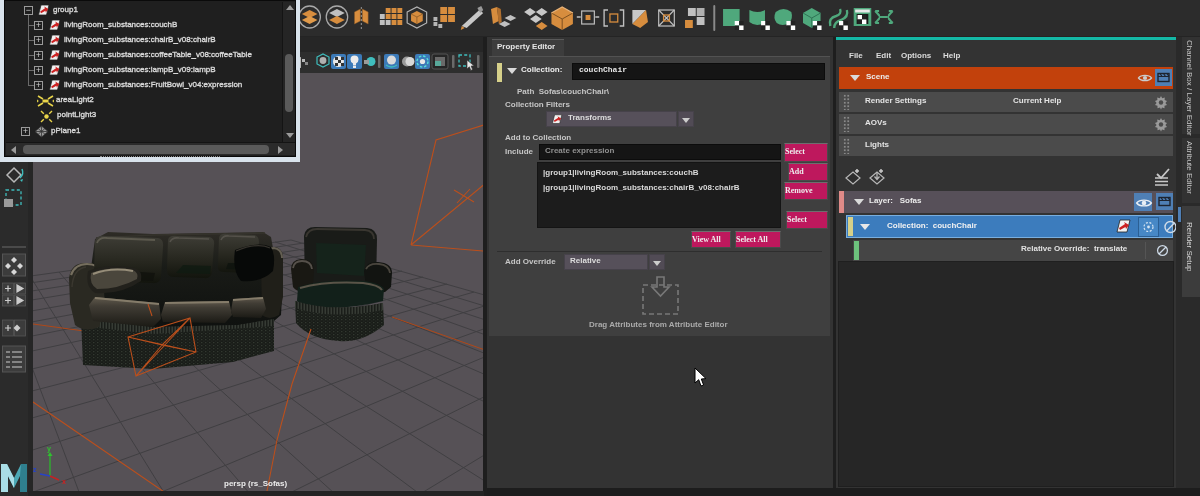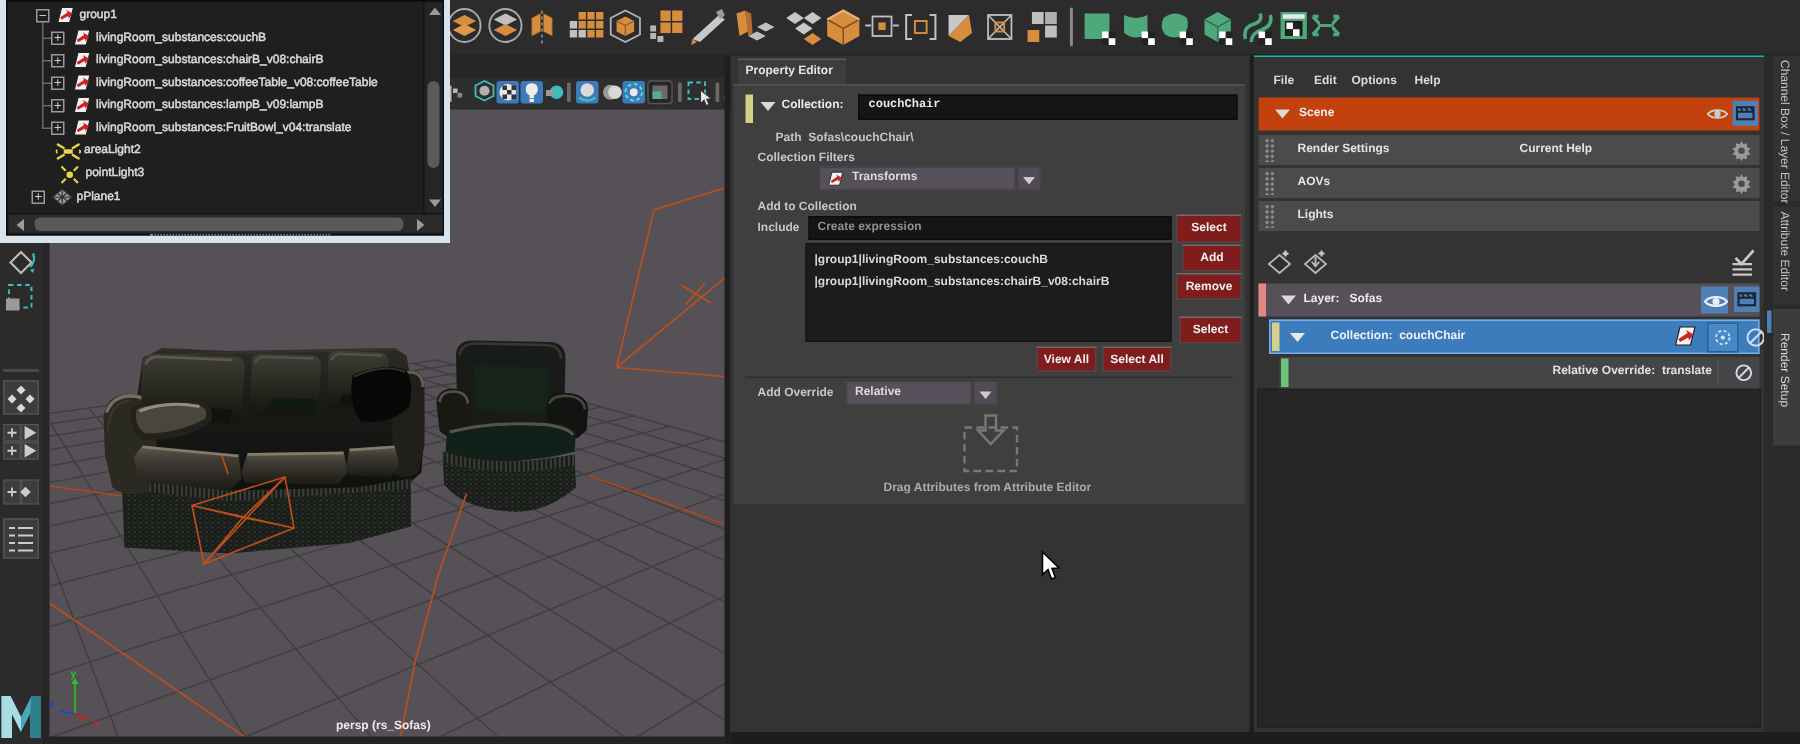--- a/index.html
+++ b/index.html
@@ -2,22 +2,22 @@
 <html><head>
 <meta charset="utf-8">
 <style>
 * { margin:0; padding:0; box-sizing:border-box; }
 html,body { width:1200px; height:496px; background:#2c2c2c; overflow:hidden;
   font-family:"Liberation Sans", sans-serif; }
 .abs { position:absolute; }
 #stage { position:relative; width:1200px; height:496px; }
 .txt { color:#d8d8d8; font-size:8px; font-weight:bold; white-space:nowrap; line-height:10px; }
 .tn { font-weight:normal; -webkit-text-stroke:0.35px #d8d8d8; }
-.btn { background:#7f1d1d; color:#eeeeee; font-size:8px; font-weight:bold; text-align:center;
-  border:1px solid #4a4a4a; border-top-color:#6e6e6e; line-height:16px; }
+.btn { background:#be185d; color:#eeeeee; font-size:8px; font-weight:bold; 
+  border:1px solid #4a4a4a; border-top-color:#6e6e6e; line-height:16px;font-family:Liberation Serif, serif; }
 .box-exp { width:9px; height:9px; border:1px solid #9a9a9a; background:#1f1f1f;
   color:#cccccc; font-size:9px; line-height:7px; text-align:center; }
 .box-exp span { position:relative; top:0; left:0; font-family:"Liberation Mono",monospace; }
 .tico { width:13px; height:12px; }
 </style>
 </head>
 <body>
 <div id="stage">
 
   <div class="abs" id="topbar" style="left:0;top:0;width:1200px;height:37px;background:#2c2c2c;border-bottom:1px solid #242424;">
@@ -488,21 +488,21 @@
       </div>
 
       <svg class="abs" style="left:152px;top:218px;" width="40" height="42" viewBox="0 0 40 42">
         <rect x="2" y="10" width="35" height="29" fill="none" stroke="#787878" stroke-width="1.6" stroke-dasharray="5 3"></rect>
         <path d="M16 2 h7 v10 h5 l-8.5 9 l-8.5 -9 h5 Z" fill="none" stroke="#787878" stroke-width="1.6"></path>
       </svg>
       <div class="abs txt" style="left:100px;top:263px;color:#ababab;">Drag Attributes from Attribute Editor</div>
     </div>
   </div>
 
-  <div class="abs" id="renderpanel" style="left:836px;top:37px;width:340px;height:459px;background:#333333;border-top:1px solid #14b8a6;">
+  <div class="abs" id="renderpanel" style="left:836px;top:37px;width:340px;height:459px;background:#333333;border-top:3px solid #14b8a6;">
 
     <div class="abs txt" style="left:13px;top:11px;color:#dcdcdc;">File</div>
     <div class="abs txt" style="left:40px;top:11px;color:#dcdcdc;">Edit</div>
     <div class="abs txt" style="left:65px;top:11px;color:#dcdcdc;">Options</div>
     <div class="abs txt" style="left:107px;top:11px;color:#dcdcdc;">Help</div>
 
     <div class="abs" style="left:3px;top:27px;width:334px;height:22px;background:#c2410c;">
       <div class="abs" style="left:11px;top:8px;width:0;height:0;border-left:5px solid transparent;border-right:5px solid transparent;border-top:6px solid #dadada;"></div>
       <div class="abs txt" style="left:27px;top:5px;color:#ececec;">Scene</div>
       <svg class="abs" style="left:298px;top:3px;" width="16" height="16" viewBox="0 0 16 16">
@@ -589,21 +589,21 @@
         <svg width="19" height="18" viewBox="0 0 19 18" style="margin:1px 1px;">
             <circle cx="9.5" cy="9" r="5.5" fill="none" stroke="#cfdbe8" stroke-width="1.4"></circle>
             <path d="M5.6 12.9 L13.4 5.1" stroke="#cfdbe8" stroke-width="1.4"></path>
           </svg>
       </div>
     </div>
     <div class="abs" style="left:2px;top:221px;width:336px;height:226px;background:#262626;border:1px solid #1f1f1f;"></div>
 
     <div class="abs" style="left:17px;top:200px;width:320px;height:21px;background:#454545;">
       <div class="abs" style="left:1px;top:1px;width:5px;height:19px;background:#6cc17c;"></div>
-      <div class="abs txt" style="left:182px;top:4px;color:#e2e2e2;">Relative Override:&nbsp; translate</div>
+      <div class="abs txt" style="left:168px;top:4px;color:#e2e2e2;">Relative Override:&nbsp; translate</div>
       <div class="abs" style="left:292px;top:2px;width:1px;height:17px;background:#555;"></div>
       <svg class="abs" style="left:301px;top:2px;" width="17" height="17" viewBox="0 0 19 18">
           <circle cx="9.5" cy="9" r="5.5" fill="none" stroke="#cfdbe8" stroke-width="1.4"></circle>
           <path d="M5.6 12.9 L13.4 5.1" stroke="#cfdbe8" stroke-width="1.4"></path>
         </svg>
     </div>
   </div>
 
   <div class="abs" id="righttabs" style="left:1176px;top:37px;width:24px;height:459px;background:#2a2a2a;">
     <div class="abs" style="left:6px;top:0;width:18px;height:97px;background:#323232;">
@@ -664,21 +664,21 @@
       <div class="abs box-exp" style="left:29px;top:65px;"><span>+</span></div>
       <svg class="abs tico" style="left:43px;top:63px;">
           <use href="#xform"></use>
         </svg>
       <div class="abs txt tn" style="left:59px;top:64px;">livingRoom_substances:lampB_v09:lampB</div>
 
       <div class="abs box-exp" style="left:29px;top:80px;"><span>+</span></div>
       <svg class="abs tico" style="left:43px;top:78px;">
           <use href="#xform"></use>
         </svg>
-      <div class="abs txt tn" style="left:59px;top:79px;">livingRoom_substances:FruitBowl_v04:translate</div>
+      <div class="abs txt tn" style="left:59px;top:79px;">livingRoom_substances:FruitBowl_v04:expression</div>
 
       <svg class="abs" style="left:32px;top:93px;" width="17" height="14" viewBox="0 0 17 14">
         <path d="M1 2 L6 5 M16 2 L11 5 M1 12 L6 9 M16 12 L11 9" stroke="#e8d44a" stroke-width="1.6"></path>
         <rect x="5.5" y="5.5" width="6" height="3" fill="#e8d44a"></rect>
         <path d="M1.2 6 q-1.5 1 0 2 M15.8 6 q1.5 1 0 2" stroke="#e8d44a" stroke-width="1.2" fill="none"></path>
       </svg>
       <div class="abs txt tn" style="left:51px;top:94px;">areaLight2</div>
 
       <svg class="abs" style="left:34px;top:108px;" width="15" height="15" viewBox="0 0 15 15">
         <circle cx="7.5" cy="7.5" r="2.2" fill="#e8d44a"></circle>

